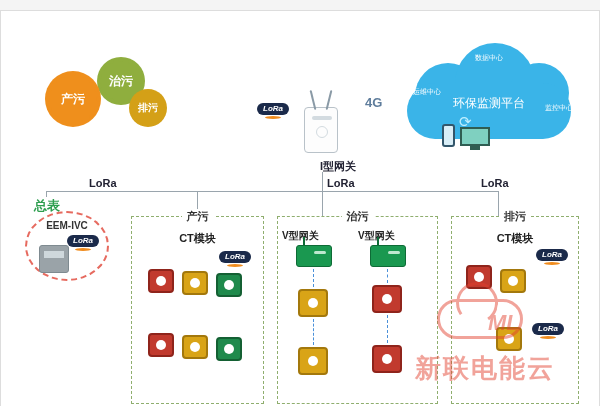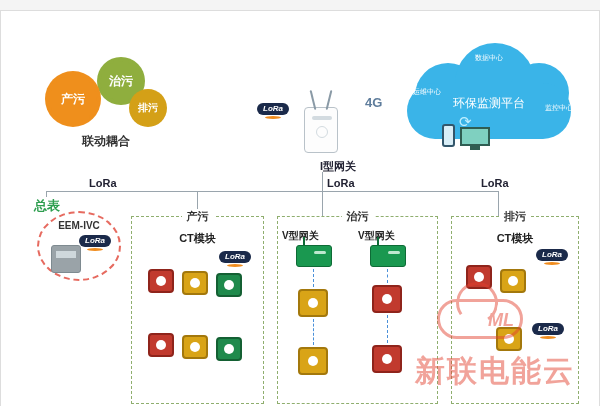--- a/index.html
+++ b/index.html
@@ -73,38 +73,37 @@
   .vgw { position:absolute; width:36px; height:22px; background:#1a9850; border:1px solid #0e6b36; border-radius:3px; }
   .vgw-ant { position:absolute; left:6px; top:-9px; width:2px; height:9px; background:#0e6b36; }
   .vgw-dot { position:absolute; right:5px; top:5px; width:12px; height:3px; background:#bfe8cf; border-radius:2px; }
 
   
   .watermark { position:absolute; left:412px; top:264px; width:186px; height:138px; color:#e2402e;
                opacity:0.48; z-index:50; pointer-events:none; }
   .wm-cloud { position:absolute; left:24px; top:24px; width:86px; height:40px; border:3px solid currentColor; border-radius:30px; }
   .wm-cloud::before { content:""; position:absolute; width:36px; height:36px; border:3px solid currentColor;
                       border-radius:50%; top:-20px; left:16px; border-bottom-color:transparent; transform:rotate(10deg); }
-  .wm-logo { position:absolute; left:48px; top:8px; font-size:18px; font-weight:bold; font-style:italic; }
-  .wm-text { position:absolute; left:2px; top:76px; width:182px; font-size:30px; font-weight:bold; letter-spacing:2px; white-space:nowrap; }
+  .wm-logo { position:absolute; left:48px; top:8px; font-size:22px; font-weight:bold; font-style:italic; }
+  .wm-text { position:absolute; left:2px; top:76px; width:182px; font-size:26px; font-weight:bold; letter-spacing:2px; white-space:nowrap; }
 </style>
 </head>
 <body>
 
 <div class="canvas">
 
   <div class="gear gear-orange" style="left:44px;top:60px;width:56px;height:56px;">
     <span>产污</span>
   </div>
   <div class="gear gear-green" style="left:96px;top:46px;width:48px;height:48px;">
     <span>治污</span>
   </div>
   <div class="gear gear-yellow" style="left:128px;top:78px;width:38px;height:38px;">
     <span>排污</span>
   </div>
-  <div class="caption" style="left:62px;top:122px;width:86px;">联动耦合</div>
 
   <span class="lora-badge" style="left:256px;top:92px;">
     <span class="lora-text">LoRa</span>
     <span class="lora-swoosh"></span>
   </span>
   <div class="device-gw" style="left:303px;top:96px;">
     <span class="ant ant-l"></span>
     <span class="ant ant-r"></span>
     <span class="gw-dots"></span>
     <span class="gw-dots2"></span>
@@ -130,21 +129,21 @@
   <div class="line-v" style="left:321px;top:161px;height:44px;"></div>
   <div class="line-h" style="left:45px;top:180px;width:452px;"></div>
   <div class="line-v" style="left:45px;top:180px;height:6px;"></div>
   <div class="line-v" style="left:196px;top:180px;height:25px;"></div>
   <div class="line-v" style="left:497px;top:180px;height:25px;"></div>
   <div class="bus-label" style="left:88px;top:166px;">LoRa</div>
   <div class="bus-label" style="left:326px;top:166px;">LoRa</div>
   <div class="bus-label" style="left:480px;top:166px;">LoRa</div>
 
   <div class="meter-name" style="left:33px;top:186px;">总表</div>
-  <div class="meter-ellipse" style="left:36px;top:200px;width:84px;height:70px;">
+  <div class="meter-ellipse" style="left:24px;top:200px;width:84px;height:70px;">
     <div class="meter-device-label" style="top:7px;">EEM-IVC</div>
     <span class="lora-badge" style="left:40px;top:22px;">
       <span class="lora-text">LoRa</span>
       <span class="lora-swoosh"></span>
     </span>
     <div class="meter-body" style="left:12px;top:32px;">
       <span class="meter-screen"></span>
     </div>
   </div>
 

